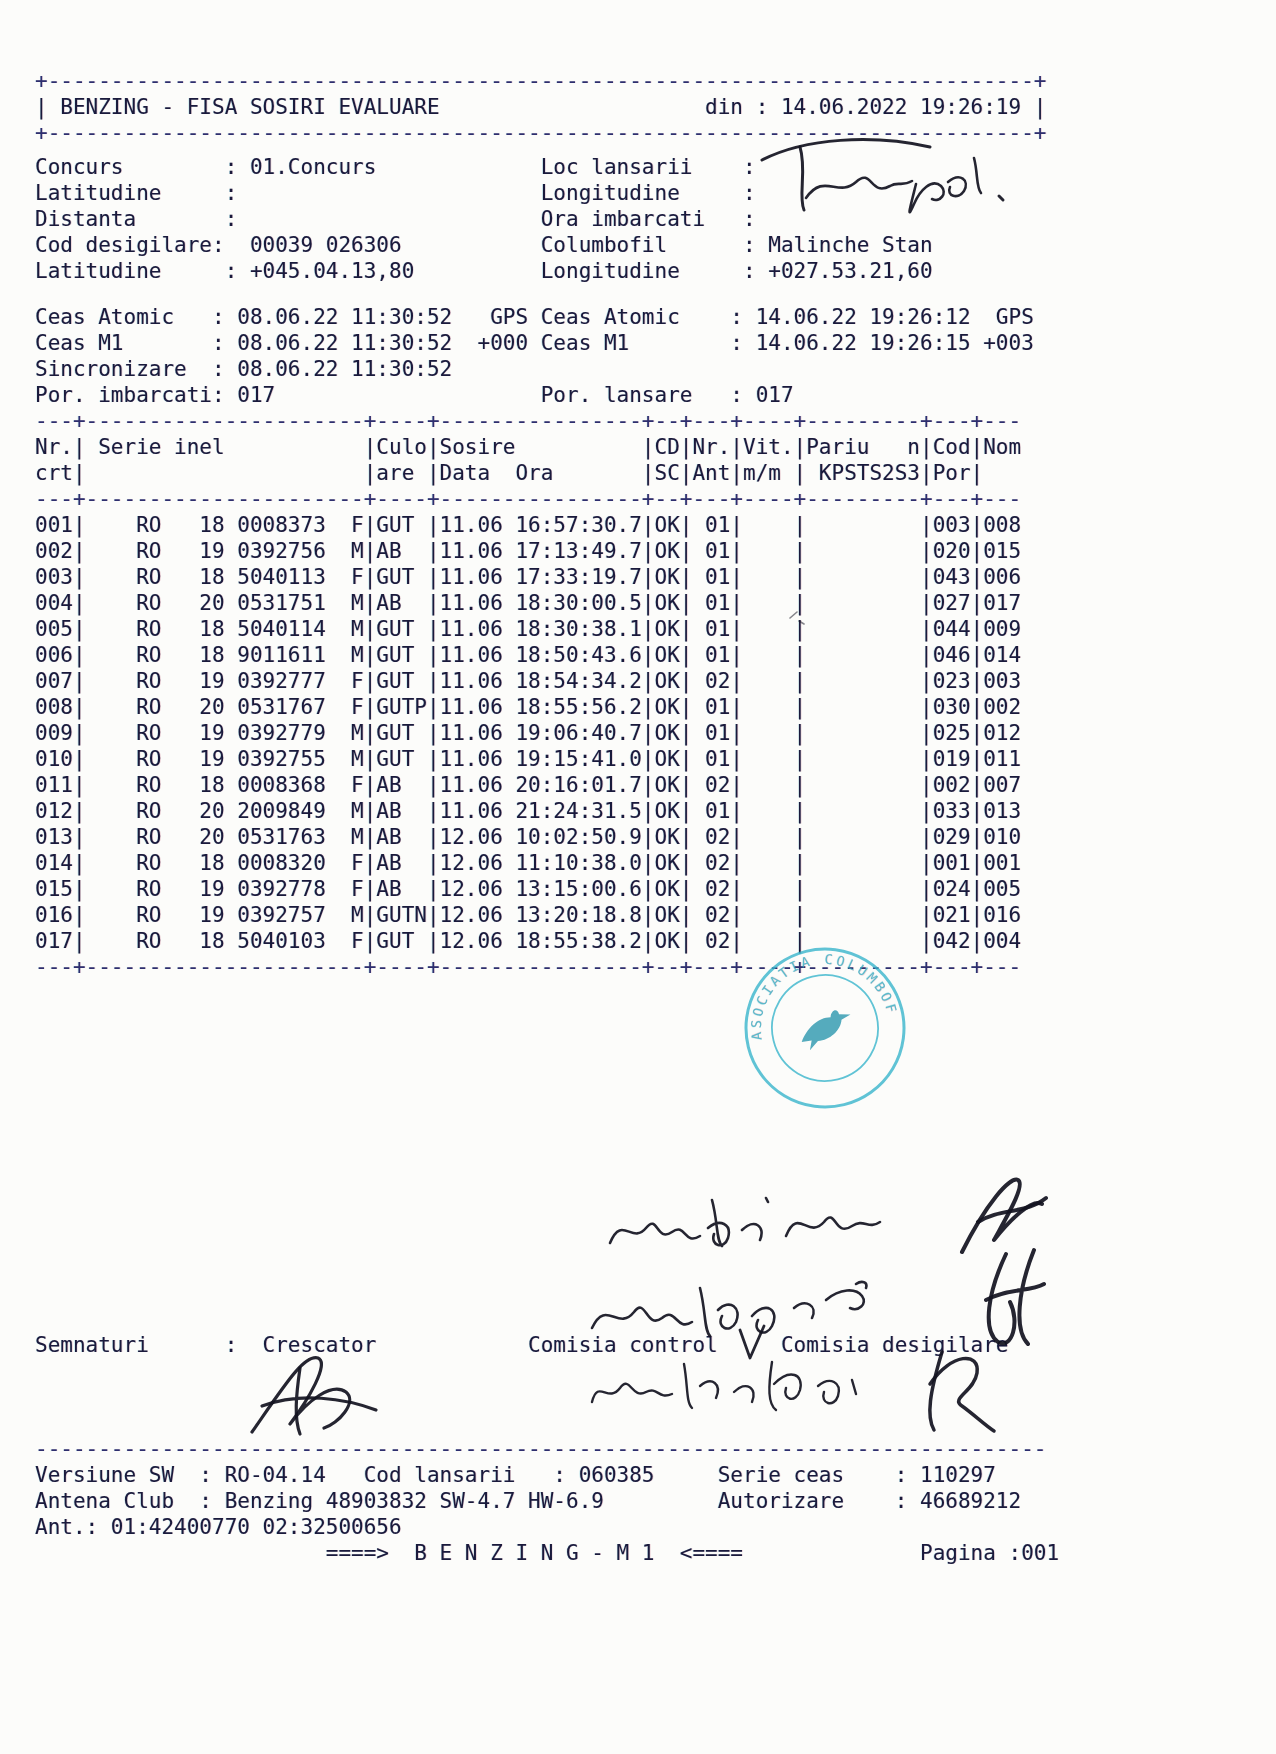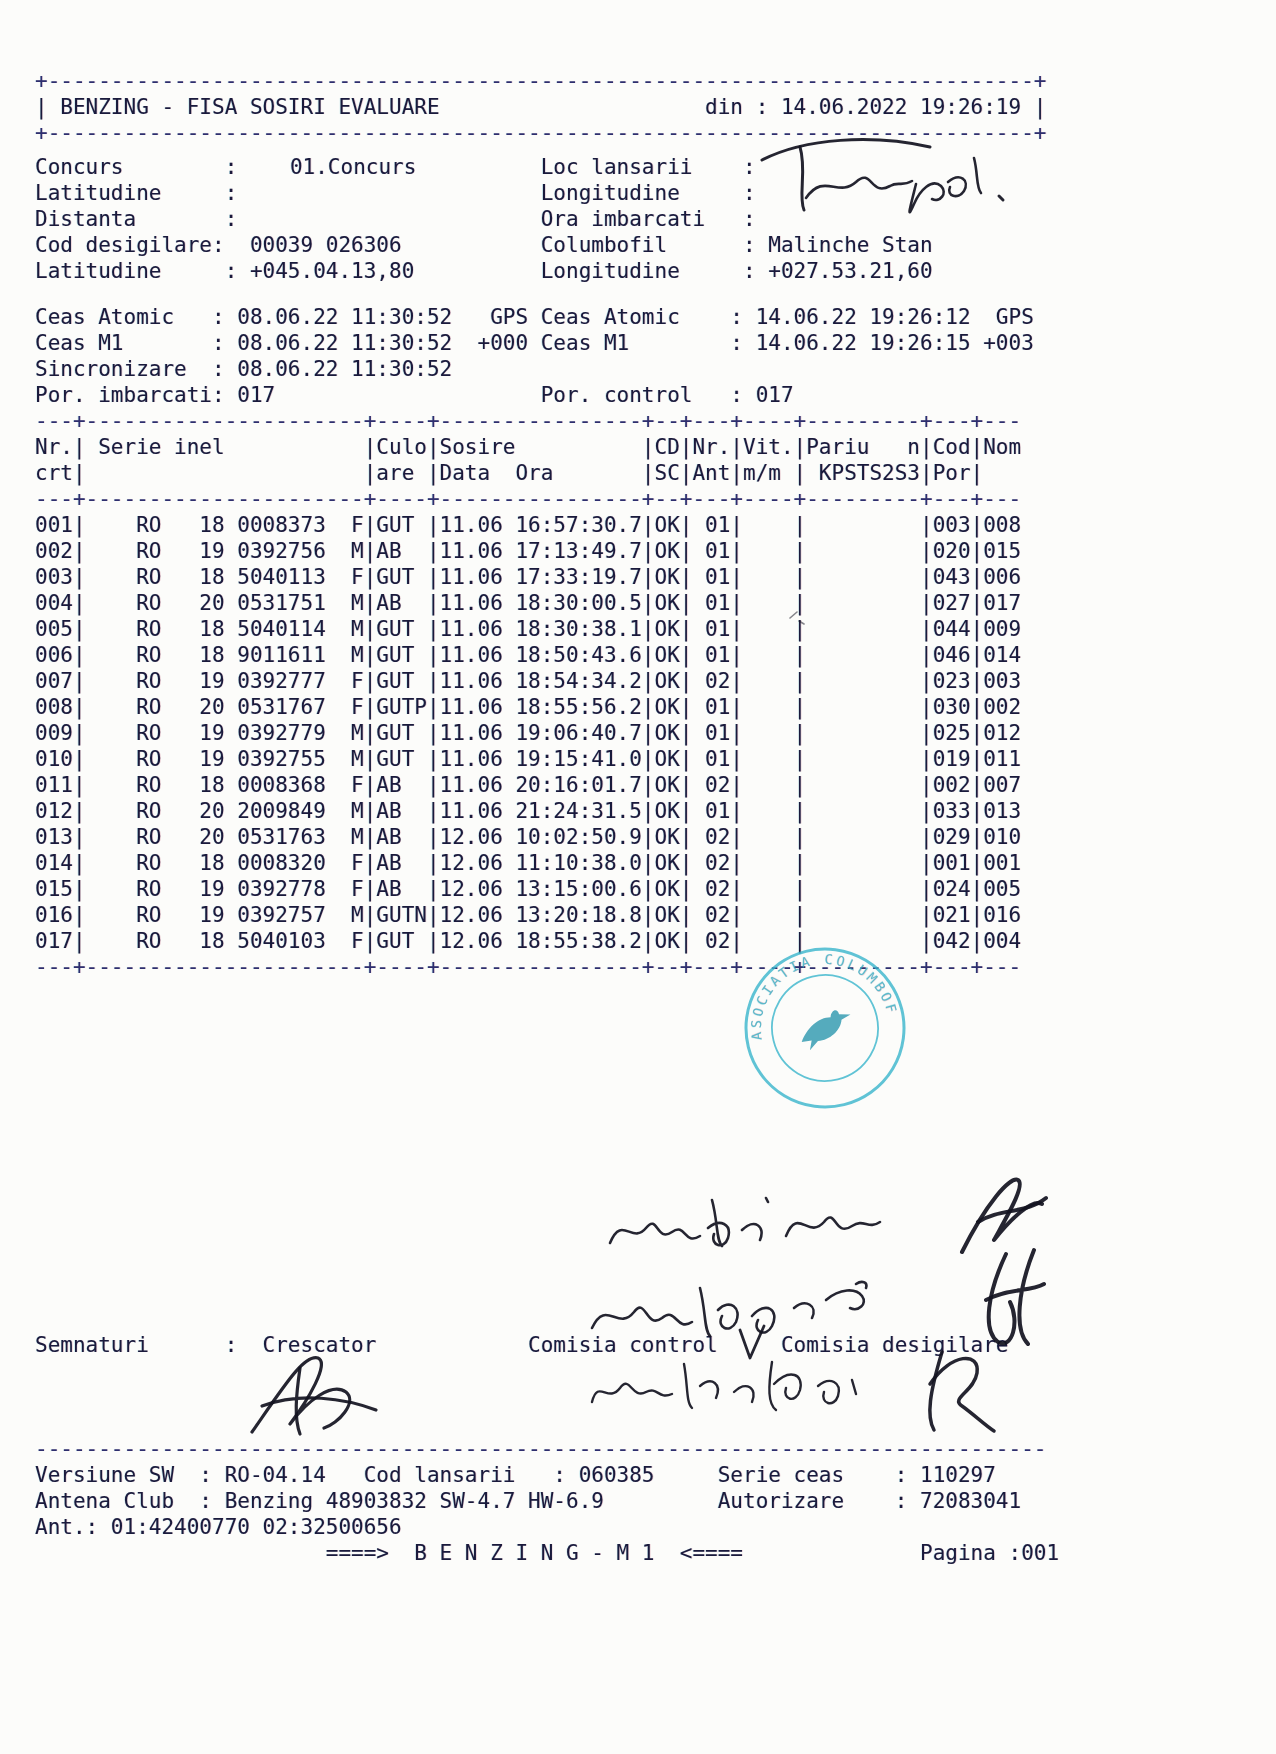--- a/index.html
+++ b/index.html
@@ -34,37 +34,37 @@
       <span style="left:2ch">BENZING - FISA SOSIRI EVALUARE</span>
       <span style="left:53ch">din :</span>
       <span style="left:59ch">14.06.2022 19:26:19</span>
       <span style="left:79ch">|</span>
     </div>
 
     <div class="line div-line" id="rule-title-bottom">+------------------------------------------------------------------------------+</div>
 
     <div class="sp8"></div>
     <div id="info-block">
-        <div class="line"><span style="left: 0ch;">Concurs</span><span style="left: 15ch;">:</span><span style="left: 17ch; margin-left: 40px;">01.Concurs</span><span style="left: 40ch;">Loc lansarii</span><span style="left: 56ch;">:</span></div>
+        <div class="line"><span style="left: 0ch;">Concurs</span><span style="left: 15ch;">:</span><span style="left: 17ch;">01.Concurs</span><span style="left: 40ch;">Loc lansarii</span><span style="left: 56ch;">:</span></div>
         <div class="line"><span style="left: 0ch;">Latitudine</span><span style="left: 15ch;">:</span><span style="left: 40ch;">Longitudine</span><span style="left: 56ch;">:</span></div>
         <div class="line"><span style="left: 0ch;">Distanta</span><span style="left: 15ch;">:</span><span style="left: 40ch;">Ora imbarcati</span><span style="left: 56ch;">:</span></div>
         <div class="line"><span style="left: 0ch;">Cod desigilare</span><span style="left: 14ch;">:</span><span style="left: 17ch;">00039 026306</span><span style="left: 40ch;">Columbofil</span><span style="left: 56ch;">:</span><span style="left: 58ch;">Malinche Stan</span></div>
         <div class="line"><span style="left: 0ch;">Latitudine</span><span style="left: 15ch;">:</span><span style="left: 17ch;">+045.04.13,80</span><span style="left: 40ch;">Longitudine</span><span style="left: 56ch;">:</span><span style="left: 58ch;">+027.53.21,60</span></div>
       </div>
     <div class="sp20"></div>
     <div id="clocks-block">
         <div class="line"><span style="left: 0ch;">Ceas Atomic</span><span style="left: 14ch;">:</span><span style="left: 16ch;">08.06.22 11:30:52</span><span style="left: 35ch; width: 4ch; text-align: right;">GPS</span><span style="left: 40ch;">Ceas Atomic</span><span style="left: 55ch;">:</span><span style="left: 57ch;">14.06.22 19:26:12</span><span style="left: 75ch; width: 4ch; text-align: right;">GPS</span></div>
         <div class="line"><span style="left: 0ch;">Ceas M1</span><span style="left: 14ch;">:</span><span style="left: 16ch;">08.06.22 11:30:52</span><span style="left: 35ch; width: 4ch; text-align: right;">+000</span><span style="left: 40ch;">Ceas M1</span><span style="left: 55ch;">:</span><span style="left: 57ch;">14.06.22 19:26:15</span><span style="left: 75ch; width: 4ch; text-align: right;">+003</span></div>
         <div class="line"><span style="left: 0ch;">Sincronizare</span><span style="left: 14ch;">:</span><span style="left: 16ch;">08.06.22 11:30:52</span></div>
       </div>
 
     <div class="line">
       <span style="left:0ch">Por. imbarcati:</span>
       <span style="left:16ch">017</span>
-      <span style="left:40ch">Por. control</span>
+      <span style="left:40ch">Por. lansare</span>
       <span style="left:55ch">:</span>
       <span style="left:57ch">017</span>
     </div>
 
     <div id="table-block">
         <div class="line div-line">---+----------------------+----+----------------+--+---+----+---------+---+---</div>
         <div class="line"><span style="left: 0ch;">Nr.</span><span style="left: 5ch;">Serie inel</span><span style="left: 27ch;">Culo</span><span style="left: 32ch;">Sosire</span><span style="left: 49ch;">CD</span><span style="left: 52ch;">Nr.</span><span style="left: 56ch;">Vit.</span><span style="left: 61ch;">Pariu</span><span style="left: 69ch;">n</span><span style="left: 71ch;">Cod</span><span style="left: 75ch;">Nom</span><span style="left: 3ch;">|</span><span style="left: 26ch;">|</span><span style="left: 31ch;">|</span><span style="left: 48ch;">|</span><span style="left: 51ch;">|</span><span style="left: 55ch;">|</span><span style="left: 60ch;">|</span><span style="left: 70ch;">|</span><span style="left: 74ch;">|</span></div>
         <div class="line"><span style="left: 0ch;">crt</span><span style="left: 27ch;">are</span><span style="left: 32ch;">Data</span><span style="left: 38ch;">Ora</span><span style="left: 49ch;">SC</span><span style="left: 52ch;">Ant</span><span style="left: 56ch;">m/m</span><span style="left: 62ch;">KPSTS2S3</span><span style="left: 71ch;">Por</span><span style="left: 3ch;">|</span><span style="left: 26ch;">|</span><span style="left: 31ch;">|</span><span style="left: 48ch;">|</span><span style="left: 51ch;">|</span><span style="left: 55ch;">|</span><span style="left: 60ch;">|</span><span style="left: 70ch;">|</span><span style="left: 74ch;">|</span></div>
         <div class="line div-line">---+----------------------+----+----------------+--+---+----+---------+---+---</div>
         <div class="line"><span style="left: 0ch;">001</span><span style="left: 8ch;">RO</span><span style="left: 13ch;">18</span><span style="left: 16ch;">0008373</span><span style="left: 25ch;">F</span><span style="left: 27ch;">GUT</span><span style="left: 32ch;">11.06</span><span style="left: 38ch;">16:57:30.7</span><span style="left: 49ch;">OK</span><span style="left: 52ch; width: 3ch; text-align: right;">01</span><span style="left: 71ch;">003</span><span style="left: 75ch;">008</span><span style="left: 3ch;">|</span><span style="left: 26ch;">|</span><span style="left: 31ch;">|</span><span style="left: 48ch;">|</span><span style="left: 51ch;">|</span><span style="left: 55ch;">|</span><span style="left: 60ch;">|</span><span style="left: 70ch;">|</span><span style="left: 74ch;">|</span></div>
@@ -111,21 +111,21 @@
       <span style="left:68ch">:</span>
       <span style="left:70ch">110297</span>
     </div>
 
     <div class="line">
       <span style="left:0ch">Antena Club</span>
       <span style="left:13ch">:</span>
       <span style="left:15ch">Benzing 48903832 SW-4.7 HW-6.9</span>
       <span style="left:54ch">Autorizare</span>
       <span style="left:68ch">:</span>
-      <span style="left:70ch">72083041</span>
+      <span style="left:70ch">46689212</span>
     </div>
 
     <div class="line">
       <span style="left:0ch">Ant.:</span>
       <span style="left:6ch">01:42400770 02:32500656</span>
     </div>
 
     <div class="line">
       <span style="left:23ch">====&gt;  B E N Z I N G - M 1  &lt;====</span>
       <span style="left:70ch">Pagina :</span>

